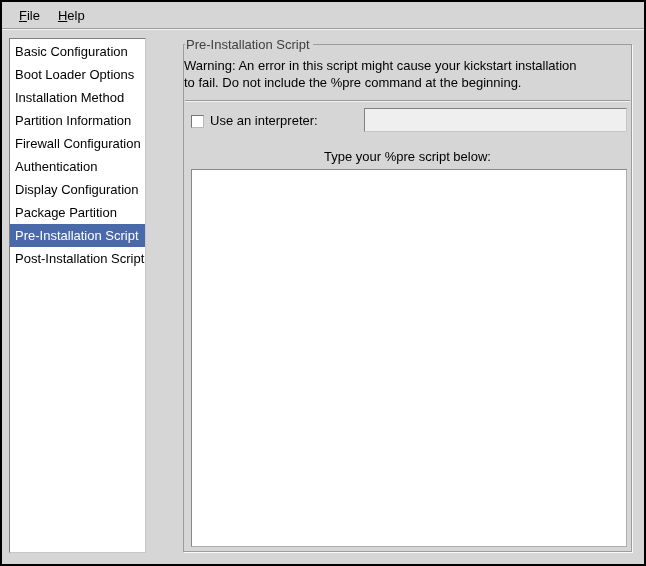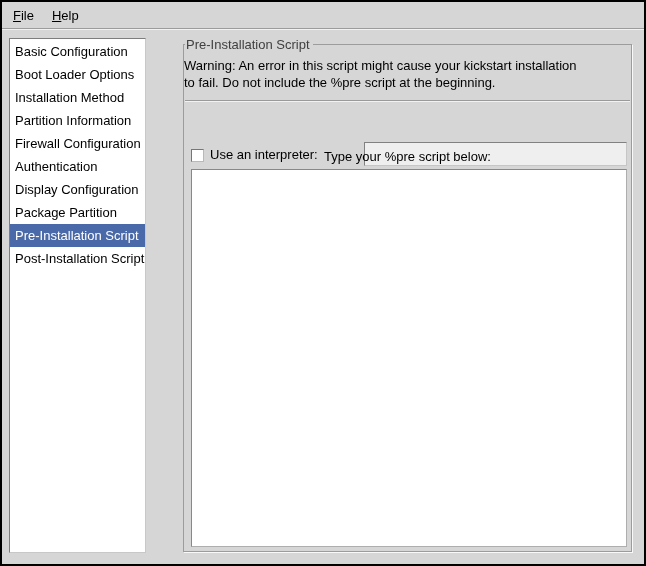--- a/index.html
+++ b/index.html
@@ -15,21 +15,21 @@
     font-size: 13px;
     color: #000000;
     overflow: hidden;
   }
 
   
   .menubar {
     position: absolute;
     left: 0; top: 0; right: 0;
     height: 26px;
-    padding-left: 4px;
+    padding-left: 10px;
     display: flex;
     align-items: center;
   }
   .menu-item {
     padding: 4px 7px;
     margin-right: 4px;
     cursor: default;
     white-space: nowrap;
   }
   .menu-item .ak { text-decoration: underline; }
@@ -87,21 +87,21 @@
     text-align: left;
     line-height: 17px;
   }
   .hsep {
     position: absolute;
     top: 55px; left: 1px; right: 1px;
     height: 2px;
     border-top: 1px solid #9a9a9a;
     border-bottom: 1px solid #f2f2f2;
   }
-  .interp-row { position: absolute; top: 62px; left: 0; right: 0; height: 30px; margin-top: 34px; }
+  .interp-row { position: absolute; top: 62px; left: 0; right: 0; height: 30px; }
   .checkbox {
     position: absolute;
     left: 7px; top: 8px;
     width: 13px; height: 13px;
     background: #ffffff;
     border: 1px solid #767676;
     border-bottom-color: #b9b9b9;
     border-right-color: #b9b9b9;
   }
   .cb-label {
@@ -169,21 +169,21 @@
     <div class="list-item">Package Partition</div>
     <div class="list-item selected">Pre-Installation Script</div>
     <div class="list-item">Post-Installation Script</div>
   </div>
 
   <div class="frame">
     <span class="frame-label">Pre-Installation Script</span>
 
     <div class="warning">
       <div>Warning: An error in this script might cause your kickstart installation</div>
-      <div>to fail. Do not include the %pre script at the beginning.</div>
+      <div>to fail. Do not include the %pre command at the beginning.</div>
     </div>
 
     <div class="hsep"></div>
 
     <div class="interp-row">
       <span class="checkbox"></span>
       <span class="cb-label">Use an interpreter:</span>
       <input class="entry" type="text" value="" style="">
     </div>
 

